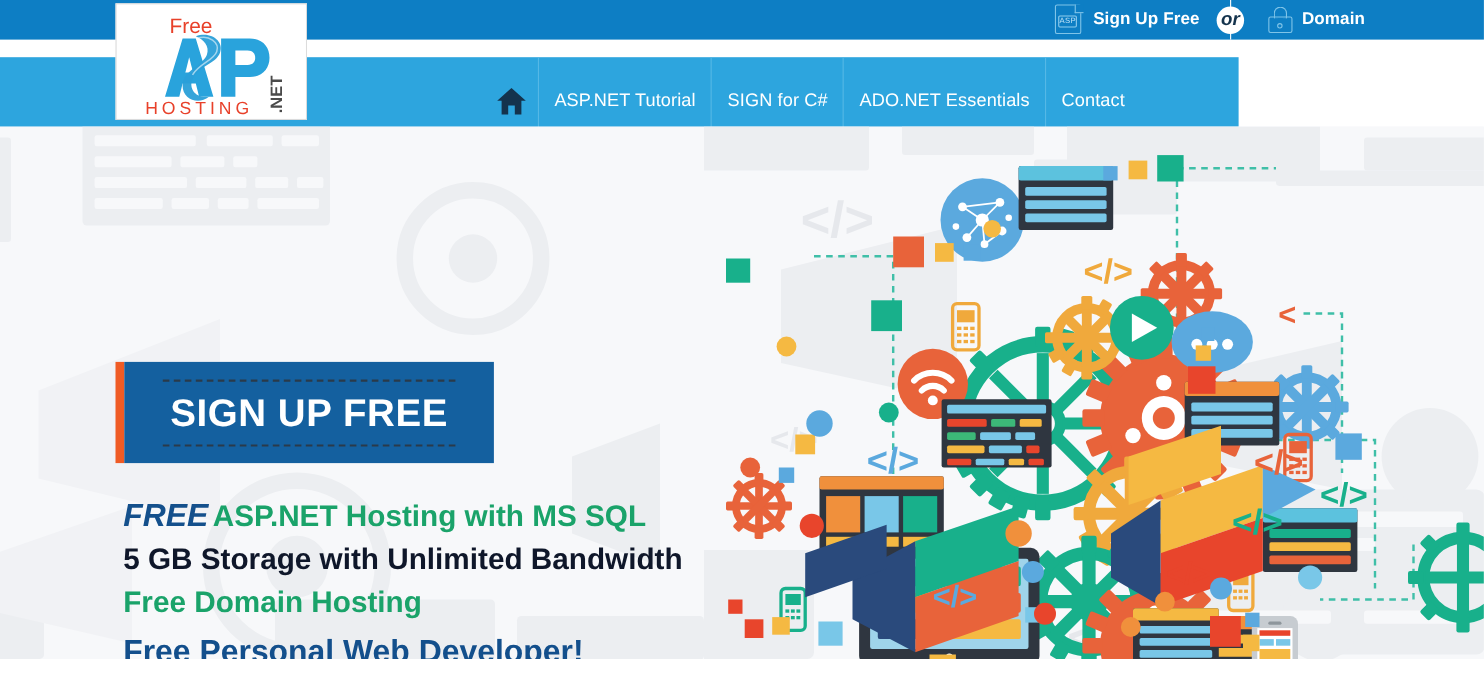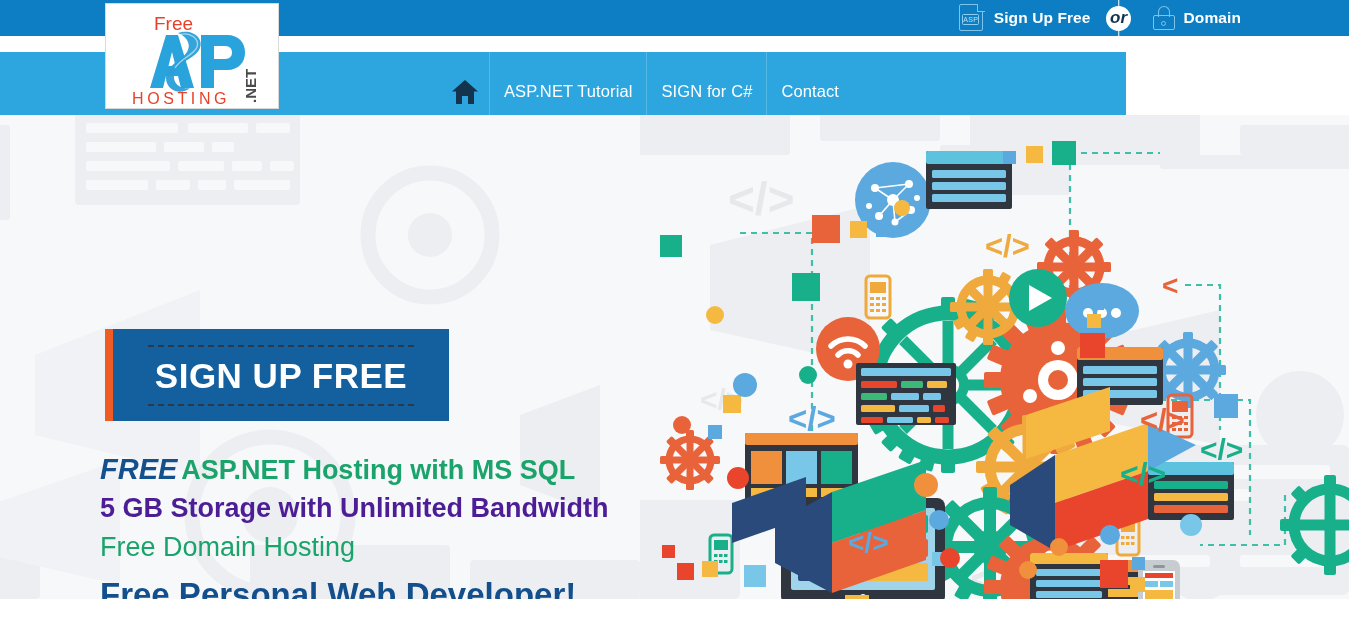--- a/index.html
+++ b/index.html
@@ -69,28 +69,28 @@
   .signup-btn { position:absolute; left:105px; top:214px; display:flex;
                 height:92px; width:344px; cursor:pointer; }
   .signup-accent { width:8px; height:92px; background:#ef5b25; }
   .signup-body { flex:1; background:#14609f; display:flex; flex-direction:column;
                  align-items:center; justify-content:center; position:relative; }
   .dash-line { width:266px; height:0; border-top:2px dashed #2a3a4a; }
   .signup-label { color:#ffffff; font-size:35px; font-weight:bold; letter-spacing:.5px;
                   margin:11px 0 11px 0; line-height:1; }
 
   
-  .hero-text { position:absolute; left:100px; top:339px; width:560px; }
+  .hero-text { position:absolute; left:112px; top:339px; width:560px; }
   .ht-line { line-height:1.05; margin-bottom:10px; white-space:nowrap; }
   .ht-1 { font-size:27px; color:#1aa36a; font-weight:bold; }
   .ht-1 .free { color:#14508c; font-style:italic; font-weight:bold; font-size:29px;
                 margin-right:4px; }
-  .ht-2 { font-size:27px; color:#4c1d95; font-weight:bold; }
-  .ht-3 { font-size:27px; color:#1aa36a; font-weight:normal; }
-  .ht-4 { font-size:33px; color:#134f8c; font-weight:bold; margin-top:17px; }
+  .ht-2 { font-size:27px; color:#0f172a; font-weight:bold; }
+  .ht-3 { font-size:27px; color:#1aa36a; font-weight:bold; }
+  .ht-4 { font-size:29px; color:#134f8c; font-weight:bold; margin-top:17px; }
 </style>
 </head>
 <body>
 
 <div class="page">
 
   <div class="topbar">
     <div class="topbar-right">
 
       <div class="asp-doc-icon">
@@ -120,20 +120,21 @@
     <div class="nav-items">
 
       <div class="nav-home">
         <svg class="home-svg" viewBox="0 0 28 26">
           <path d="M14 1 L27 12.5 L23 12.5 L23 25 L17 25 L17 17 L11 17 L11 25 L5 25 L5 12.5 L1 12.5 Z" fill="#14334d"></path>
         </svg>
       </div>
 
       <a class="nav-link" href="#">ASP.NET Tutorial</a>
       <a class="nav-link" href="#">SIGN for C#</a>
+      <a class="nav-link" href="#">ADO.NET Essentials</a>
       <a class="nav-link" href="#">Contact</a>
     </div>
   </div>
 
   <div class="logo-box">
     <svg class="logo-svg" viewBox="0 0 174 106">
       <rect x="0" y="0" width="174" height="106" fill="#ffffff"></rect>
       <text x="48" y="26" font-family="Liberation Sans, sans-serif" font-size="19" fill="#e8412a">Free</text>
 
       <path d="M44 84 L60 31 L72 31 L88 84 L75 84 L72 72 L60 72 L57 84 Z" fill="#29a3dc"></path>

